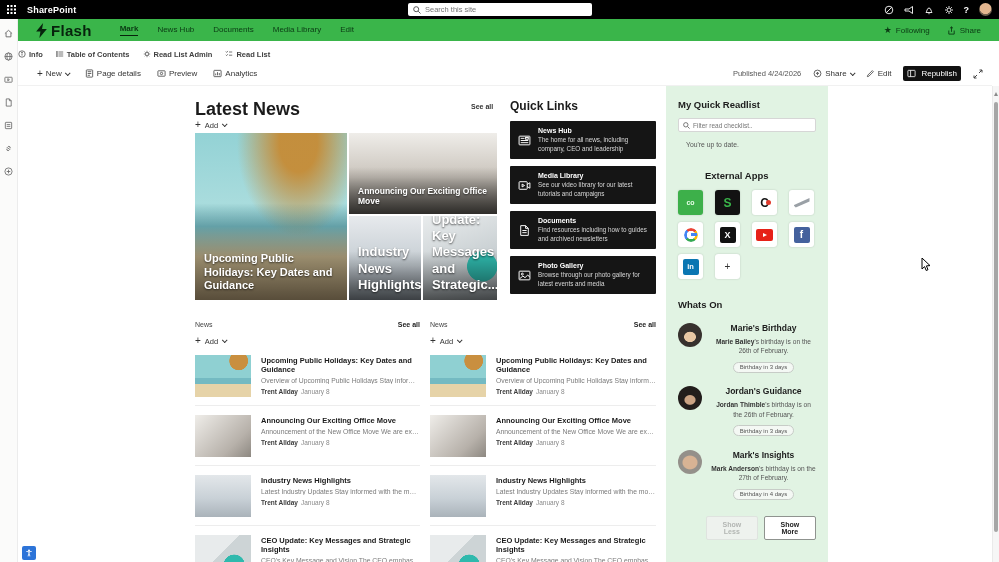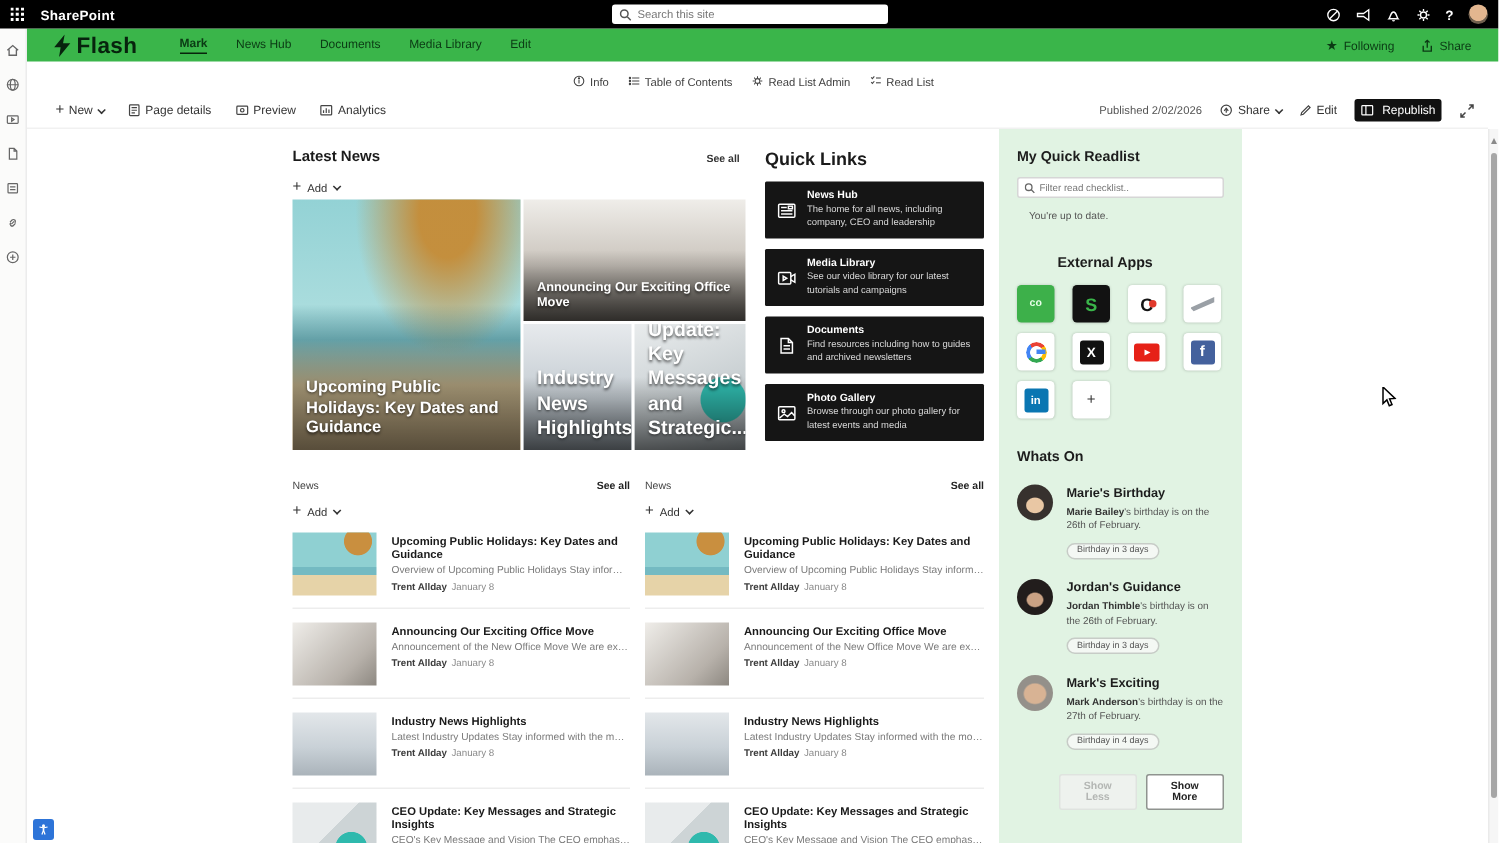--- a/index.html
+++ b/index.html
@@ -35,36 +35,36 @@
   .tabs { display:flex; gap:19px; margin-left:28px; font-size:8px; color:#0b3a14; align-items:center; }
   .tab { padding-bottom:2px; cursor:default; }
   .tab.active { font-weight:bold; border-bottom:1.5px solid #07230b; }
   .nav-right { margin-left:auto; margin-right:18px; display:flex; gap:17px; font-size:8px;
                color:#0b3a14; align-items:center; }
   .nav-right .itm { display:flex; align-items:center; gap:4px; }
   .star { font-size:9px; line-height:1; }
 
   
   .utilitybar { position:absolute; left:18px; top:46px; width:974px; height:16px; background:#fff;
-                display:flex; justify-content:center; align-items:center; gap:13px; font-size:7.5px;
-                color:#404040; padding-right:5px; }
+                display:flex; justify-content:flex-start; align-items:center; gap:13px; font-size:7.5px;
+                color:#404040; padding-right:5px;font-weight:bold; }
   .utilitybar .itm, .cmd-itm { display:flex; align-items:center; gap:3px; }
   .commandbar { position:absolute; left:18px; top:62px; width:974px; height:24px; background:#fff;
                 display:flex; align-items:center; font-size:8px; color:#333; border-bottom:1px solid #f1f1f1; }
   .cmd-left { display:flex; gap:16px; margin-left:19px; align-items:center; }
   .cmd-right { margin-left:auto; display:flex; gap:12px; align-items:center; margin-right:9px; }
   .pub { color:#555; font-size:7.5px; }
   .republish { background:#111; color:#fff; border-radius:2px; padding:3px 4px; display:flex; gap:5px;
                align-items:center; font-size:8px; border:0; font-family:"Liberation Sans",sans-serif; }
   .chev { display:inline-block; width:4px; height:4px; border-right:1px solid currentColor;
           border-bottom:1px solid currentColor; transform:rotate(45deg) translateY(-1px); }
   .plus { font-size:10px; line-height:1; }
 
   
-  .h-latest { position:absolute; left:195px; top:99px; font-size:10px; font-weight:bold; color:#1b1b1b; }
+  .h-latest { position:absolute; left:195px; top:99px; font-size:18px; font-weight:bold; color:#1b1b1b; }
   .seeall-latest { position:absolute; left:471px; top:103px; font-size:7px; font-weight:bold; color:#333; }
   .add-row { position:absolute; font-size:7.5px; color:#333; display:flex; gap:4px; align-items:center; }
   .add-latest { left:195px; top:120px; }
   .hero { position:absolute; left:195px; top:133px; width:302px; height:167px; }
   .tile { position:absolute; overflow:hidden; }
   .tile::after { content:""; position:absolute; inset:0;
                  background:linear-gradient(180deg, transparent 42%, rgba(0,0,0,.58) 100%); }
   .tile-label { position:absolute; left:9px; right:7px; bottom:7px; color:#fff; font-weight:bold;
                 z-index:2; text-shadow:0 1px 2px rgba(0,0,0,.65); line-height:1.25; }
   .t1 { left:0; top:0; width:152px; height:167px;
@@ -140,21 +140,21 @@
         color:#fff; font-weight:bold; }
   .sq-x { background:#111; font-size:9px; }
   .sq-yt { background:#e62117; width:17px; height:12px; }
   .sq-yt::after { content:""; border-left:4px solid #fff; border-top:2.5px solid transparent;
                   border-bottom:2.5px solid transparent; }
   .sq-fb { background:#44619d; font-size:10px; }
   .sq-in { background:#0a76b2; font-size:7.5px; }
   .app-add { color:#333; font-size:10px; font-weight:normal; }
 
   .h-whats { margin-top:20px; }
-  .event { display:flex; gap:9px; margin-top:13px; }
+  .event { display:flex; gap:9px; margin-top:13px;text-align:center; }
   .avatar { width:24px; height:24px; border-radius:50%; flex:none; }
   .av-marie  { background: radial-gradient(ellipse 55% 48% at 50% 58%, #e9c7a4 0 42%, #37312e 48%); }
   .av-jordan { background: radial-gradient(ellipse 55% 48% at 50% 58%, #caa284 0 38%, #221d1c 46%); }
   .av-mark   { background: radial-gradient(ellipse 60% 55% at 50% 52%, #d8b394 0 48%, #94908a 56%); }
   .ev-title { font-size:8.5px; font-weight:bold; color:#1c1c1c; }
   .ev-desc { font-size:6.6px; color:#555; margin-top:4px; line-height:1.4; }
   .ev-desc b { color:#333; }
   .badge { display:inline-block; border:1px solid #c7ccc7; border-radius:8px; padding:1.5px 6px;
            font-size:6px; color:#555; margin-top:5px; background:#f4f8f4; }
   .rp-btns { display:flex; gap:6px; margin-top:16px; margin-left:28px; }
@@ -374,21 +374,21 @@
       <svg width="9" height="9" viewBox="0 0 10 10" fill="none" stroke="#444" stroke-width=".9">
           <rect x="1" y="1.5" width="8" height="7" rx=".6"></rect>
           <line x1="3" y1="7" x2="3" y2="5"></line>
           <line x1="5" y1="7" x2="5" y2="3.5"></line>
           <line x1="7" y1="7" x2="7" y2="4.5"></line>
         </svg>
       <span>Analytics</span>
     </span>
   </div>
   <div class="cmd-right">
-    <span class="pub">Published 2/02/2026</span>
+    <span class="pub">Published 4/24/2026</span>
     <span class="cmd-itm">
       <svg width="9" height="9" viewBox="0 0 10 10" fill="none" stroke="#444" stroke-width=".9">
           <circle cx="5" cy="5" r="3.8"></circle>
           <path d="M3.5 5.5 L5 3.5 L6.5 5.5"></path>
           <line x1="5" y1="3.8" x2="5" y2="6.8"></line>
         </svg>
       <span>Share</span>
       <span class="chev"></span>
     </span>
     <span class="cmd-itm">
@@ -644,21 +644,21 @@
     <div class="avatar av-jordan"></div>
     <div>
       <div class="ev-title">Jordan's Guidance</div>
       <div class="ev-desc"><b>Jordan Thimble</b><span>'s birthday is on the 26th of February.</span></div>
       <span class="badge">Birthday in 3 days</span>
     </div>
   </div>
   <div class="event">
     <div class="avatar av-mark"></div>
     <div>
-      <div class="ev-title">Mark's Exciting</div>
+      <div class="ev-title">Mark's Insights</div>
       <div class="ev-desc"><b>Mark Anderson</b><span>'s birthday is on the 27th of February.</span></div>
       <span class="badge">Birthday in 4 days</span>
     </div>
   </div>
 
   <div class="rp-btns">
     <button class="btn btn-less" disabled="">Show Less</button>
     <button class="btn btn-more">Show More</button>
   </div>
 </div>

